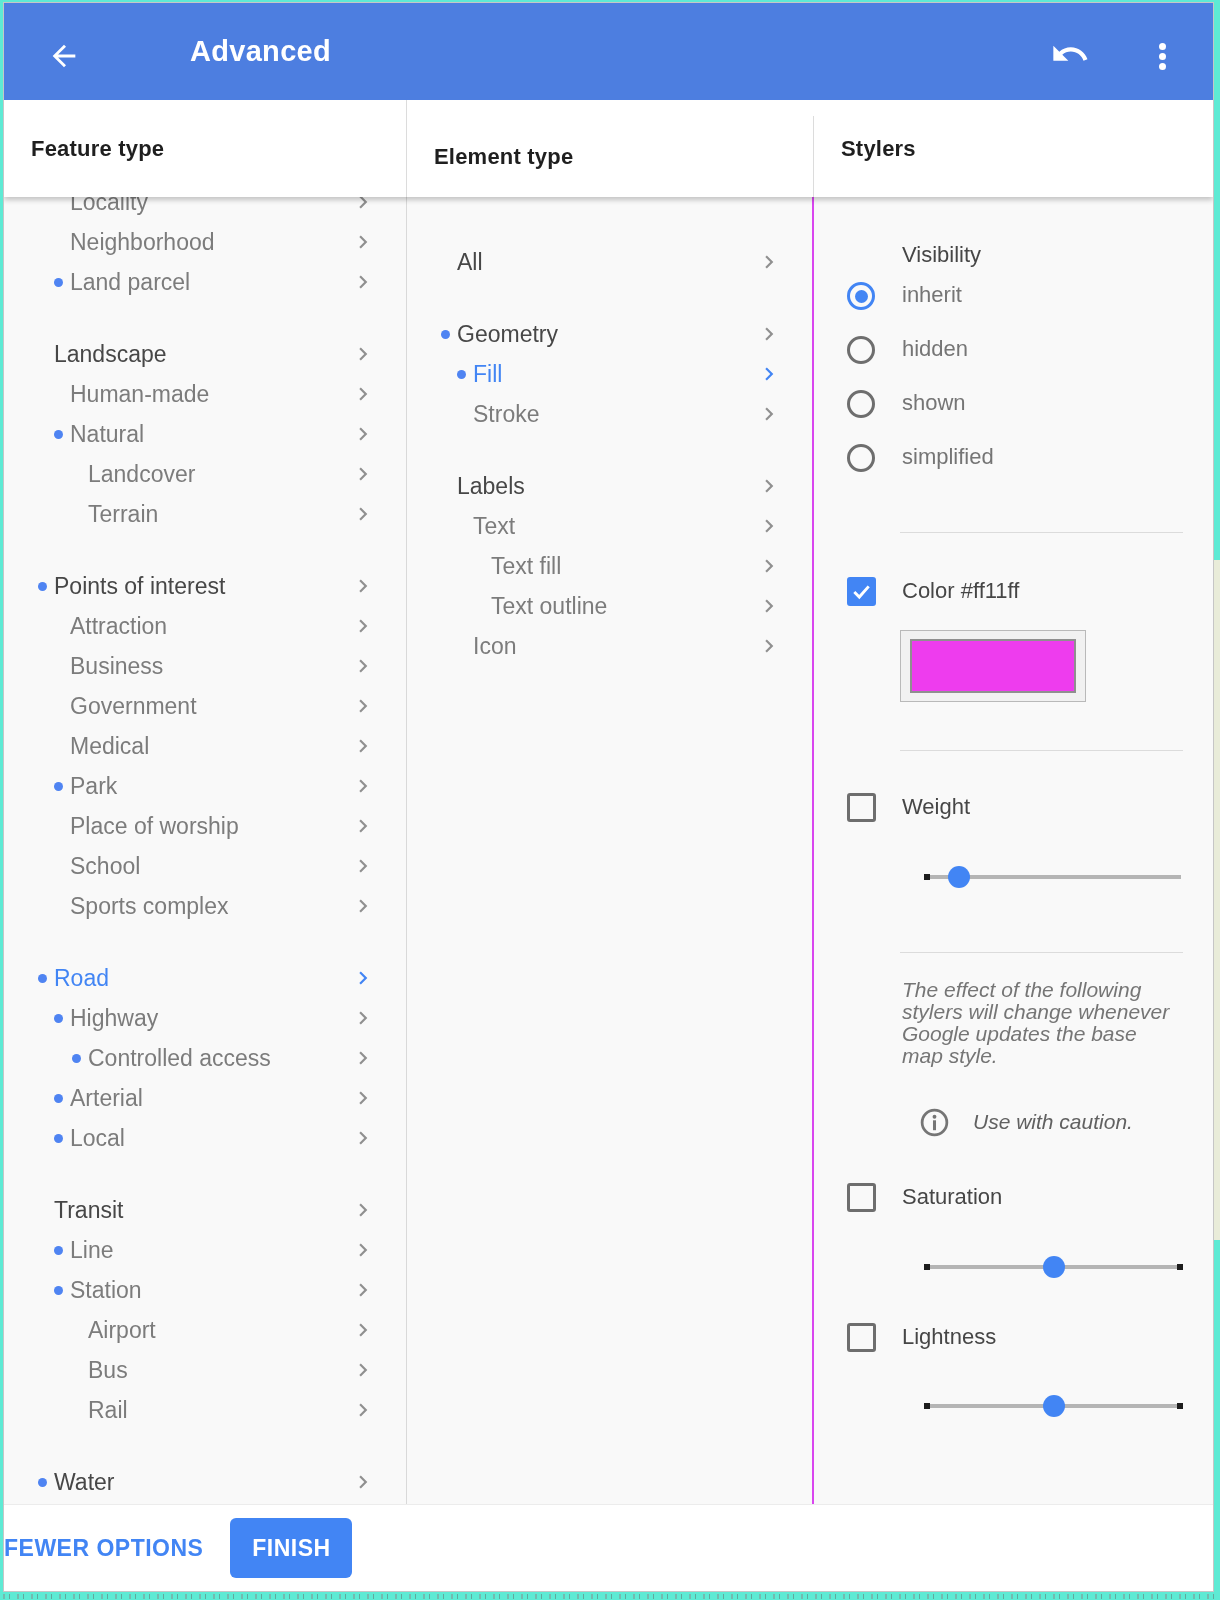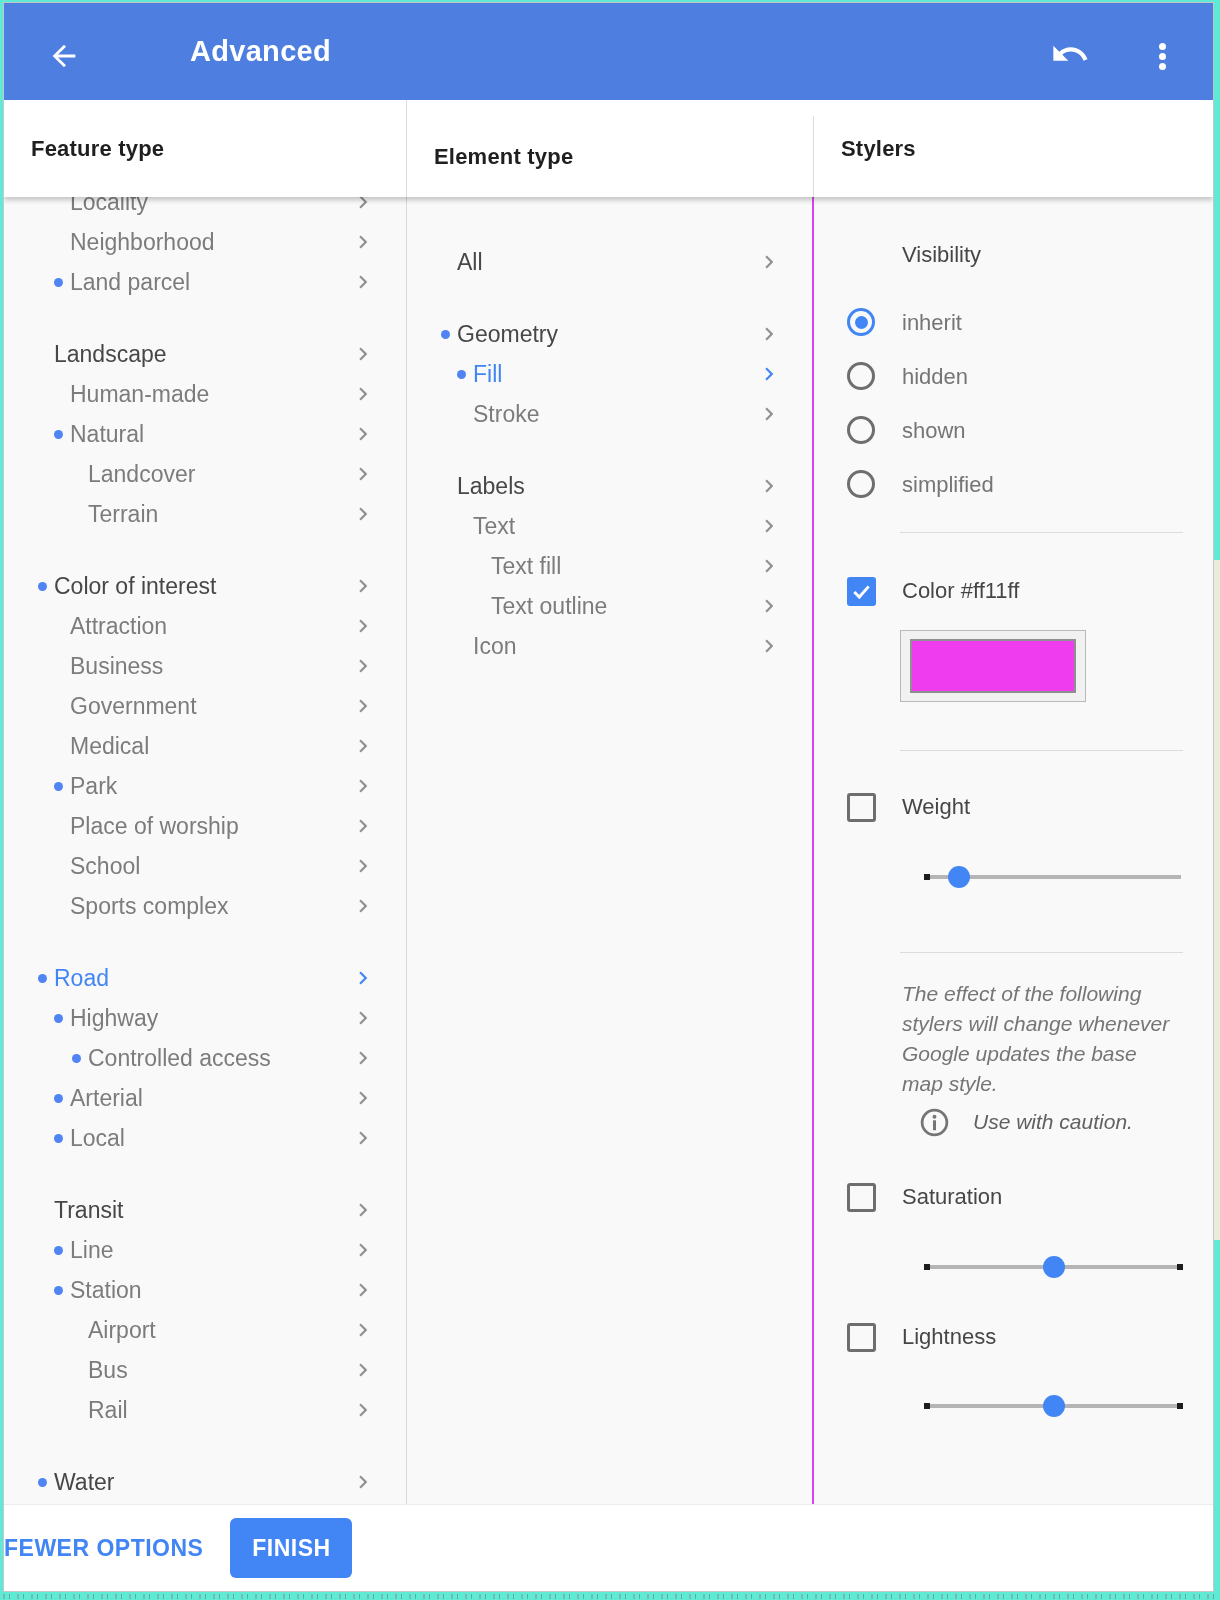--- a/index.html
+++ b/index.html
@@ -57,21 +57,21 @@
   .row .dot { display:none; position:absolute; left:calc(var(--pad) - 16px); top:50%; margin-top:-4.5px;
     width:9px; height:9px; border-radius:50%; background:#4f84f2; }
   .row.dotted .dot { display:block; }
   .row .chev { position:absolute; right:30px; top:50%; margin-top:-13px; width:26px; height:26px; fill:#909090; }
   .row.selected { color:#4285f4; }
   .row.selected .chev { fill:#4285f4; }
 
   
   .sgroup-title { position:absolute; left:88px; top:45px; font-size:22px; color:#464646; }
   .radio-group { position:absolute; left:0; top:85px; right:0; }
-  .radio-row { height:54px; display:flex; align-items:flex-end; cursor:pointer; }
+  .radio-row { height:54px; display:flex; align-items:flex-start; cursor:pointer; }
   .radio { width:28px; height:28px; border-radius:50%; border:3px solid #6e6e6e; margin-left:33px; position:relative; }
   .radio-row.checked .radio { border-color:#4285f4; }
   .radio-row.checked .radio::after { content:""; position:absolute; left:50%; top:50%; width:13px; height:13px;
     margin:-6.5px 0 0 -6.5px; border-radius:50%; background:#4285f4; }
   .rlabel { margin-left:27px; font-size:22px; color:#757575; }
 
   .sdivider { position:absolute; left:86px; width:283px; height:1px; background:#dcdcdc; }
   .div1 { top:335px; } .div2 { top:553px; } .div3 { top:755px; }
 
   .check-row { position:absolute; left:0; right:0; height:54px; display:flex; align-items:center; }
@@ -90,21 +90,21 @@
 
   .slider { position:absolute; height:22px; left:112px; width:255px; }
   .slider.s-weight { top:669px; } .slider.s-saturation { top:1059px; } .slider.s-lightness { top:1198px; }
   .slider .track { position:absolute; left:0; right:0; top:9px; height:4px; background:#b5b5b5; }
   .slider .end-dot { position:absolute; top:8px; width:6px; height:6px; background:#1d1d1d; }
   .slider .end-dot.left { left:-2px; } .slider .end-dot.right { right:-2px; display:none; }
   .slider.both-dots .end-dot.right { display:block; }
   .slider .thumb { position:absolute; top:0; width:22px; height:22px; border-radius:50%; background:#4285f4; cursor:pointer; }
 
   .caution { position:absolute; left:88px; top:782px; width:272px; font-style:italic;
-    font-size:21px; line-height:30px; color:#757575; }
+    font-size:21px; line-height:22px; color:#757575; }
   .info-row { position:absolute; left:0; top:905px; height:40px; display:flex; align-items:center; }
   .info-row svg { width:33px; height:33px; margin-left:104px; flex:none; }
   .info-note { margin-left:22px; font-style:italic; font-size:21px; color:#616161; white-space:nowrap; }
 
   
   .footer { position:absolute; left:0; right:0; top:1501px; bottom:0; background:#ffffff;
     border-top:1px solid #ececec; display:flex; align-items:center; justify-content:flex-start; z-index:4; }
   .fewer-options { color:#4285f4; font-size:23px; font-weight:700; letter-spacing:.5px;
     margin-right:27px; cursor:pointer; white-space:nowrap; }
   .finish-btn { width:122px; height:60px; margin-right:16px; background:#4285f4; border:none; border-radius:6px;
@@ -209,21 +209,21 @@
             <div class="row lvl2">
 
               <span class="label">Terrain</span>
               <svg class="chev" viewBox="0 0 24 24">
                 <path d="M8.59 16.59 13.17 12 8.59 7.41 10 6l6 6-6 6z"></path>
               </svg>
             </div>
 
             <div class="row lvl0 dotted gap">
               <span class="dot"></span>
-              <span class="label">Color of interest</span>
+              <span class="label">Points of interest</span>
               <svg class="chev" viewBox="0 0 24 24">
                 <path d="M8.59 16.59 13.17 12 8.59 7.41 10 6l6 6-6 6z"></path>
               </svg>
             </div>
 
             <div class="row lvl1">
 
               <span class="label">Attraction</span>
               <svg class="chev" viewBox="0 0 24 24">
                 <path d="M8.59 16.59 13.17 12 8.59 7.41 10 6l6 6-6 6z"></path>

